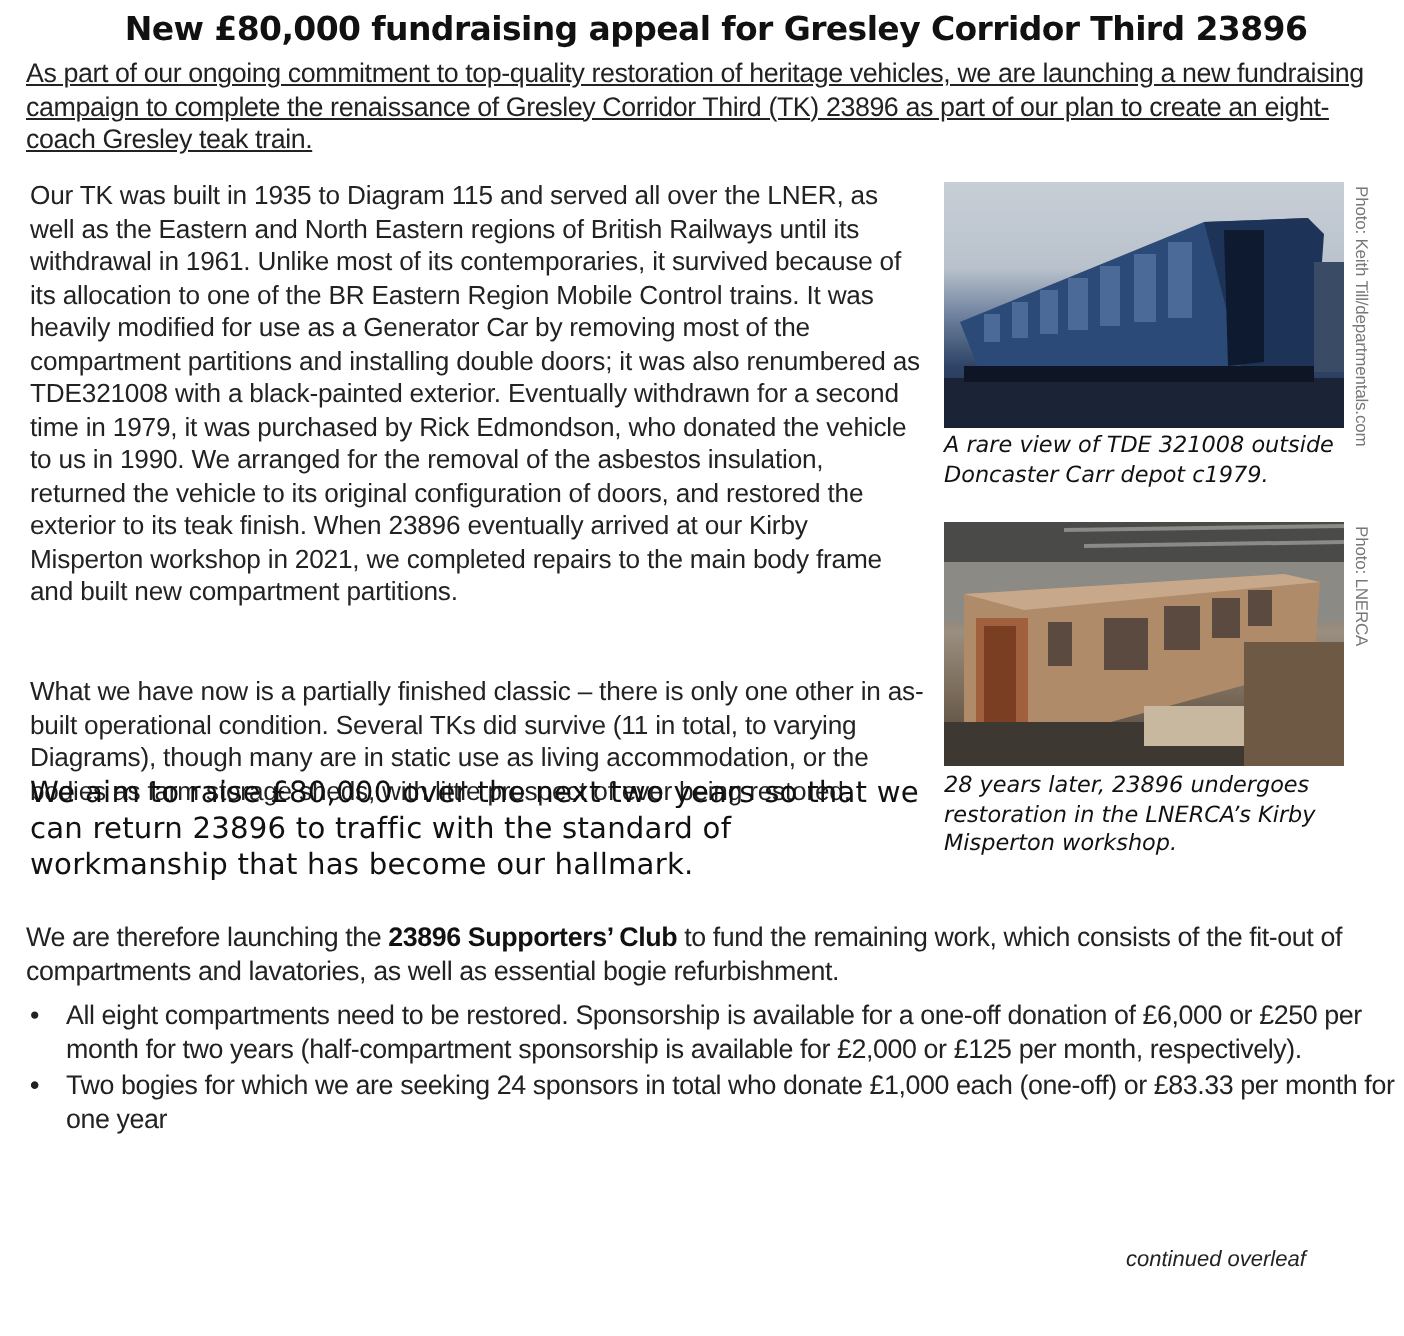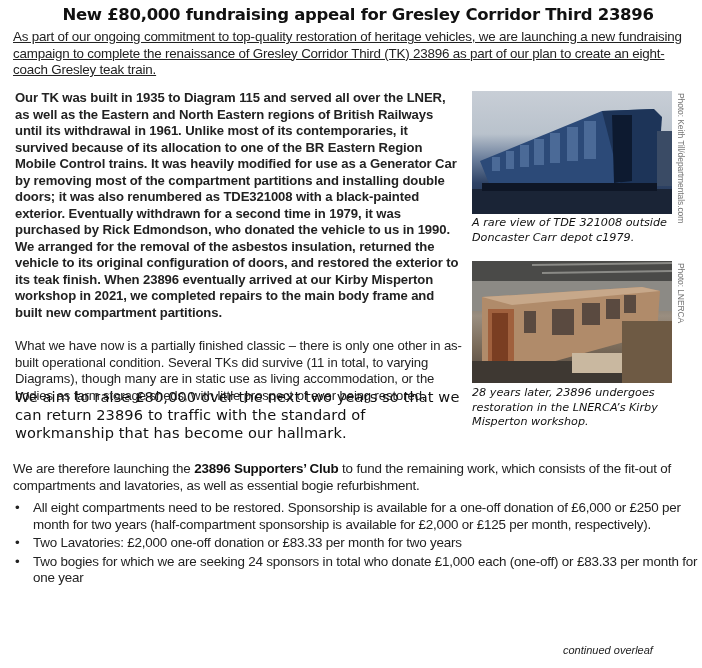--- a/index.html
+++ b/index.html
@@ -7,35 +7,35 @@
          font-family: "DejaVu Sans", sans-serif; color: #1a1a1a; }
   .title { position: absolute; left: 13px; top: 5px; width: 690px;
            font-family: "DejaVu Sans", sans-serif; font-weight: bold; font-size: 16.5px;
            letter-spacing: -0.3px; color: #111; white-space: nowrap; }
   .intro { position: absolute; left: 13px; top: 29px; width: 680px;
            font-family: "Liberation Sans", sans-serif; font-size: 13.4px; line-height: 16.5px;
            letter-spacing: -0.2px; color: #222; }
   .col { position: absolute; left: 15px; width: 447px;
          font-family: "Liberation Sans", sans-serif; font-size: 13.1px; line-height: 16.5px;
          letter-spacing: -0.1px; color: #222; }
-  .p1 { top: 90px; font-weight: bold; }
+  .p1 { top: 90px; }
   .p2 { top: 338px; }
   .aim { position: absolute; left: 15px; top: 388px; width: 450px;
          font-family: "DejaVu Sans", sans-serif; font-weight: normal; font-size: 14.6px;
          line-height: 18px; color: #111; letter-spacing: 0.1px; }
   .p3 { position: absolute; left: 13px; top: 461px; width: 685px;
         font-family: "Liberation Sans", sans-serif; font-size: 13.4px; line-height: 16.5px;
         letter-spacing: -0.2px; color: #222; }
   .p3 b { color: #111; }
   ul.bullets { position: absolute; left: 13px; top: 500px; width: 685px; margin: 0; padding: 0;
                list-style: none; font-family: "Liberation Sans", sans-serif; font-size: 13.4px;
                line-height: 16.5px; letter-spacing: -0.2px; color: #222; }
   ul.bullets li { position: relative; padding-left: 20px; margin-bottom: 2px; }
   ul.bullets li .dot { position: absolute; left: 2px; top: 0; }
-  .continued { position: absolute; left: 563px; top: 644px;
+  .continued { position: absolute; left: 563px; top: 624px;
                font-family: "Liberation Sans", sans-serif; font-style: italic; font-size: 11px;
                color: #222; }
   .photo { position: absolute; left: 472px; width: 200px; overflow: hidden; }
   .photo1 { top: 91px; height: 123px;
             background: linear-gradient(180deg, #c8ced6 0%, #b9c2cc 35%, #6c7f9c 55%, #2e4366 75%, #1f2f48 100%); }
   .photo2 { top: 261px; height: 122px;
             background: linear-gradient(180deg, #3a3a3a 0%, #6b6a66 20%, #9a8e80 45%, #7a6b5a 70%, #4b4038 100%); }
   .caption { position: absolute; left: 472px; width: 220px;
              font-family: "DejaVu Sans", sans-serif; font-style: italic; font-size: 11.2px;
              line-height: 14.5px; color: #111; }
@@ -63,21 +63,20 @@
   <span>We are therefore launching the </span><b>23896 Supporters’ Club</b><span> to fund the remaining work, which consists of the fit-out of compartments and lavatories, as well as essential bogie refurbishment.</span>
 </p>
 
 <ul class="bullets">
   <li>
     <span class="dot">•</span>
     <span>All eight compartments need to be restored. Sponsorship is available for a one-off donation of £6,000 or £250 per month for two years (half-compartment sponsorship is available for £2,000 or £125 per month, respectively).</span>
   </li>
   <li>
     <span class="dot">•</span>
-    <span>Two Lavatories: £2,000 one-off donation or £83.33 per month for two years</span>
   </li>
   <li>
     <span class="dot">•</span>
     <span>Two bogies for which we are seeking 24 sponsors in total who donate £1,000 each (one-off) or £83.33 per month for one year</span>
   </li>
 </ul>
 
 <div class="continued">continued overleaf</div>
 
 <div class="photo photo1" title="Blue-painted carriage TDE 321008 outside depot">

